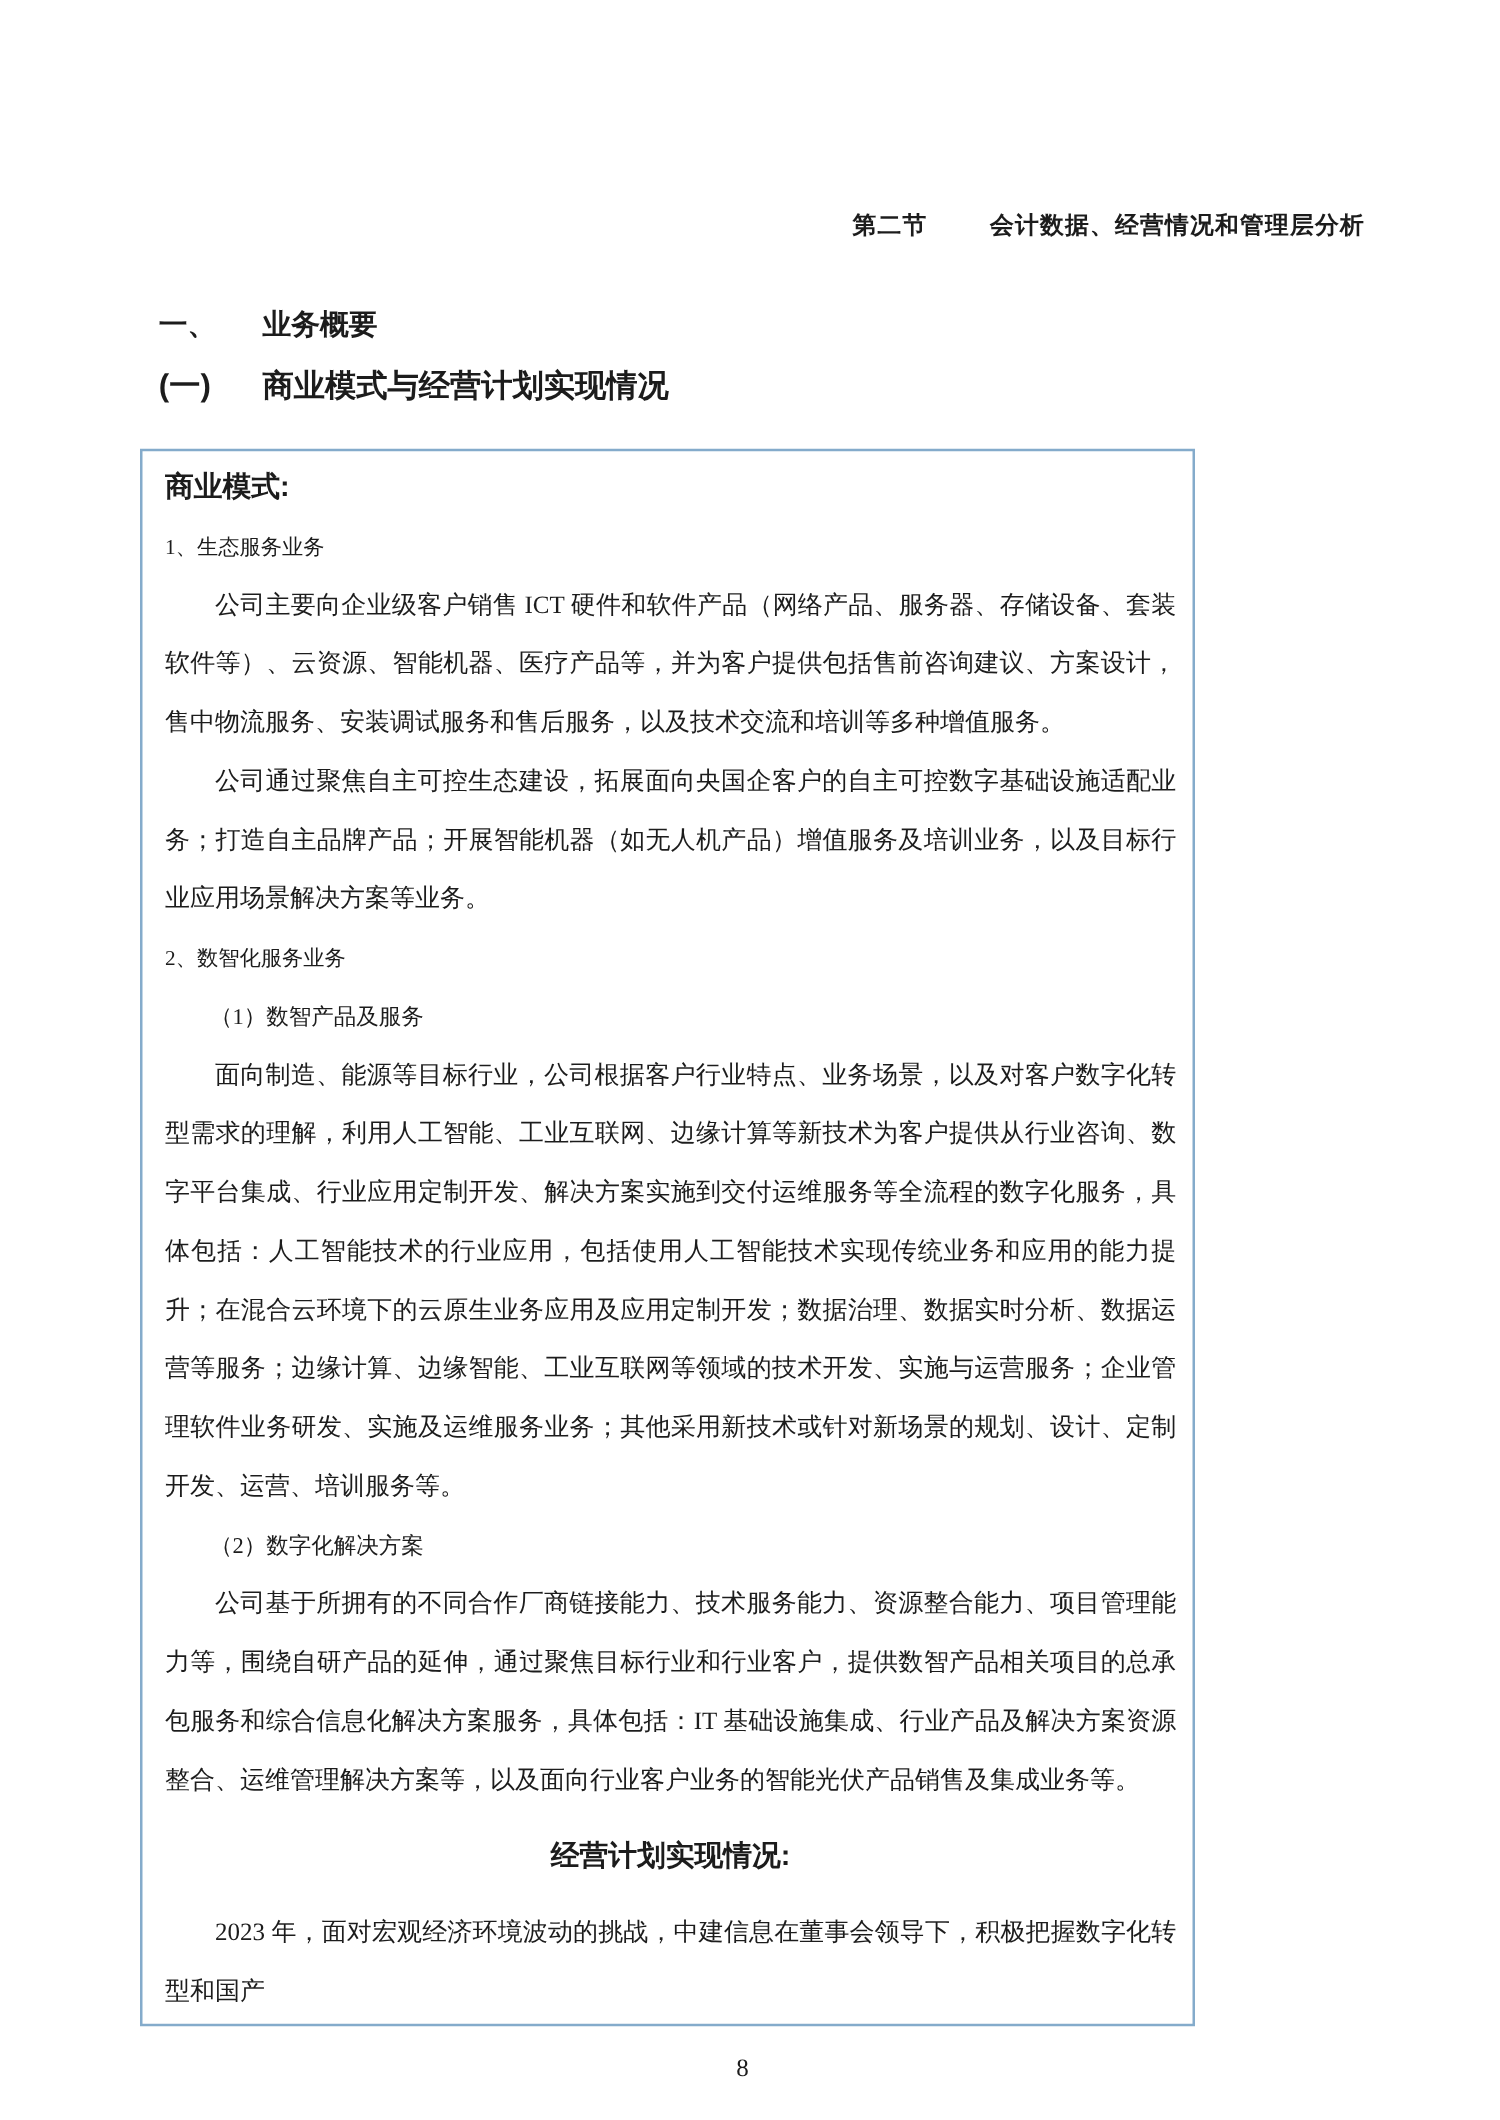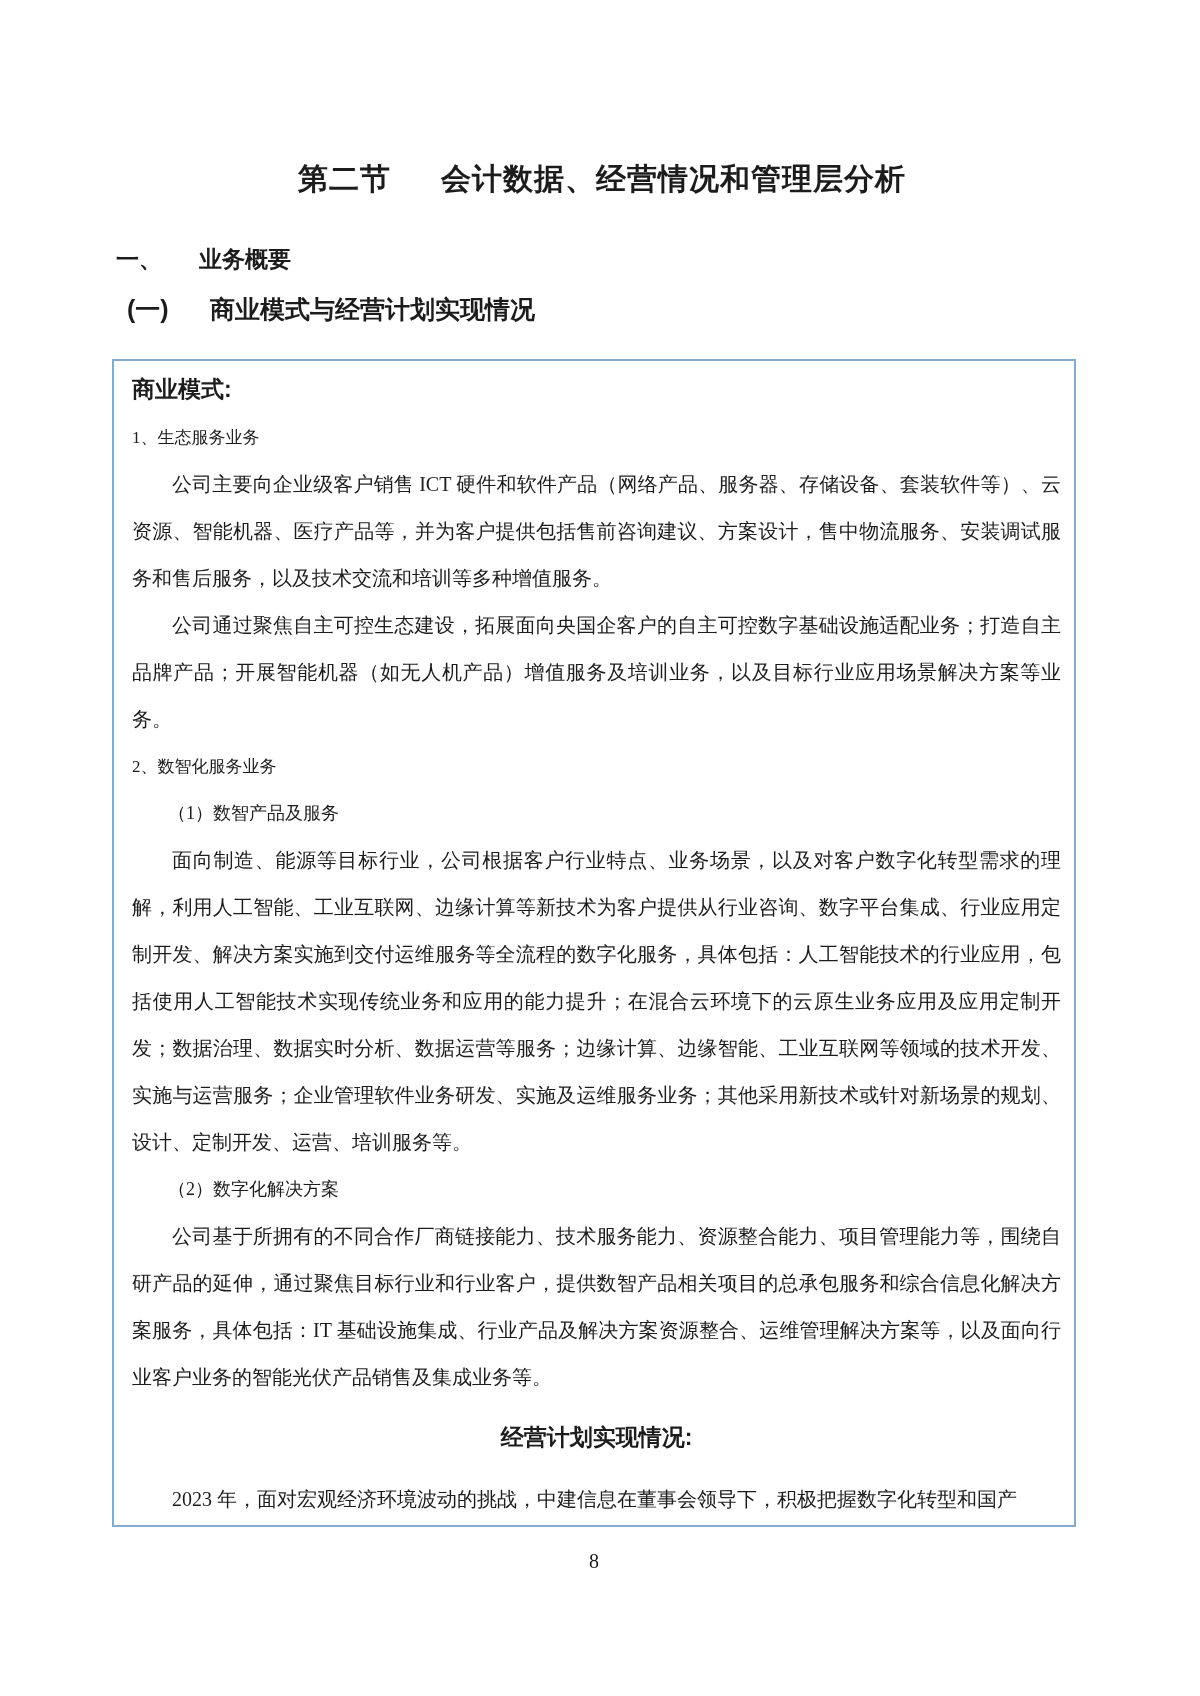--- a/index.html
+++ b/index.html
@@ -9,50 +9,50 @@
     background: #ffffff;
     color: #1c1c1c;
     font-family: "Liberation Serif", serif;
     position: relative;
     overflow: hidden;
   }
   .doc {
     padding: 163px 108px 0 112px;
   }
   .doc-title {
-    text-align: center;
-    font-family: Liberation Mono, monospace;
+    text-align: right;
+    font-family: Liberation Serif, serif;
     font-weight: bold;
-    font-size: 30px;
+    font-size: 19px;
     line-height: 36px;
     letter-spacing: 1px;
     white-space: nowrap;
   }
   .title-gap { display: inline-block; width: 50px; }
   .h1 {
     margin-top: 45px;
-    margin-left: 4px;
+    margin-left: 15px;
     font-family: "Liberation Sans", sans-serif;
     font-weight: bold;
     font-size: 23px;
     line-height: 30px;
   }
   .h1 .num { display: inline-block; min-width: 83px; }
   .h2 {
     margin-top: 21px;
     margin-left: 15px;
     font-family: "Liberation Sans", sans-serif;
     font-weight: bold;
     font-size: 25px;
     line-height: 28px;
   }
   .h2 .num { display: inline-block; min-width: 83px; }
   .info-box {
     margin-top: 36px;
-    width: 964px;
+    width: 844px;
     box-sizing: border-box;
     border: 2px solid #84abcb;
     background: #ffffff;
     padding: 4px 13px 2px 18px;
   }
   .box-h {
     font-family: "Liberation Sans", sans-serif;
     font-weight: bold;
     font-size: 23px;
     line-height: 49px;

